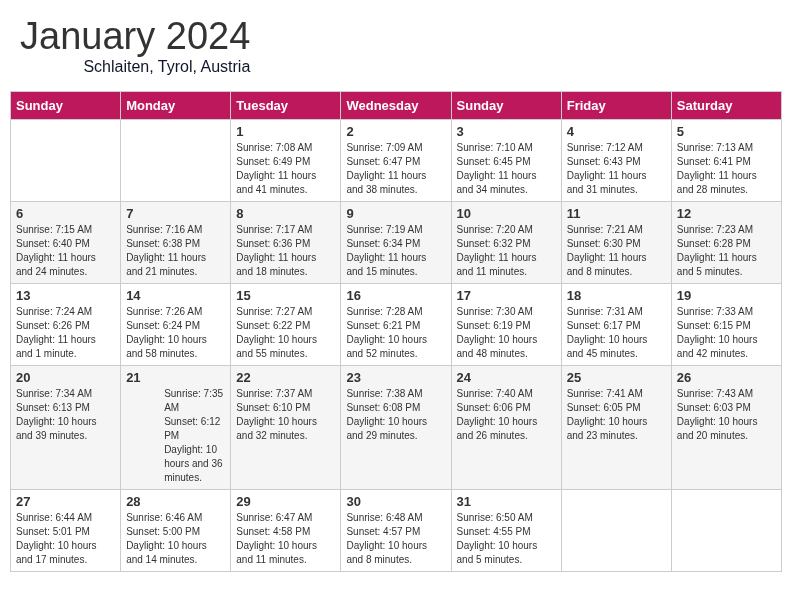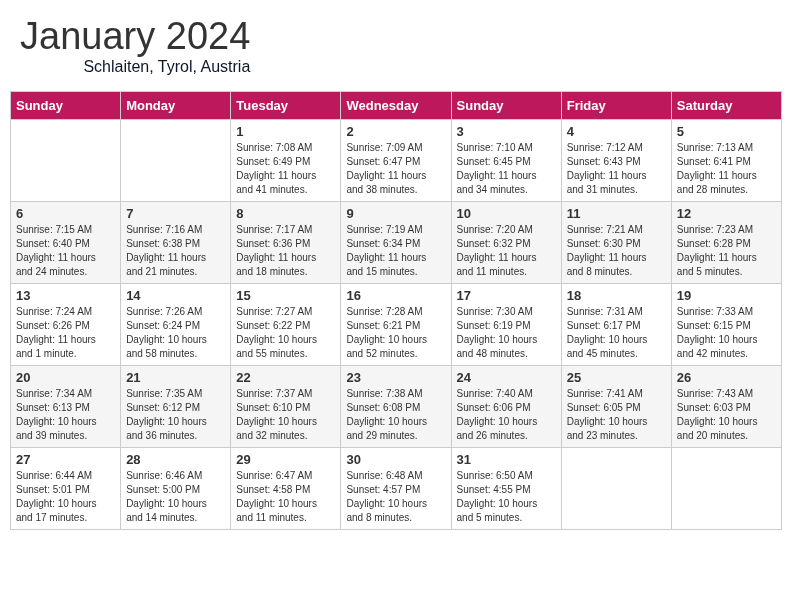--- a/index.html
+++ b/index.html
@@ -245,21 +245,21 @@
       </tr>
       <tr>
         <td>
           <span class="day-number">20</span>
           <div class="day-info" style="white-space: pre-line;">Sunrise: 7:34 AM
 Sunset: 6:13 PM
 Daylight: 10 hours and 39 minutes.</div>
         </td>
         <td>
           <span class="day-number">21</span>
-          <div class="day-info" style="white-space: pre-line;">Sunrise: 7:35 AM
+          <div class="day-info" style="white-space: pre-line; margin-left: 38px;">Sunrise: 7:35 AM
 Sunset: 6:12 PM
 Daylight: 10 hours and 36 minutes.</div>
         </td>
         <td>
           <span class="day-number">22</span>
           <div class="day-info" style="white-space: pre-line;">Sunrise: 7:37 AM
 Sunset: 6:10 PM
 Daylight: 10 hours and 32 minutes.</div>
         </td>
         <td>

